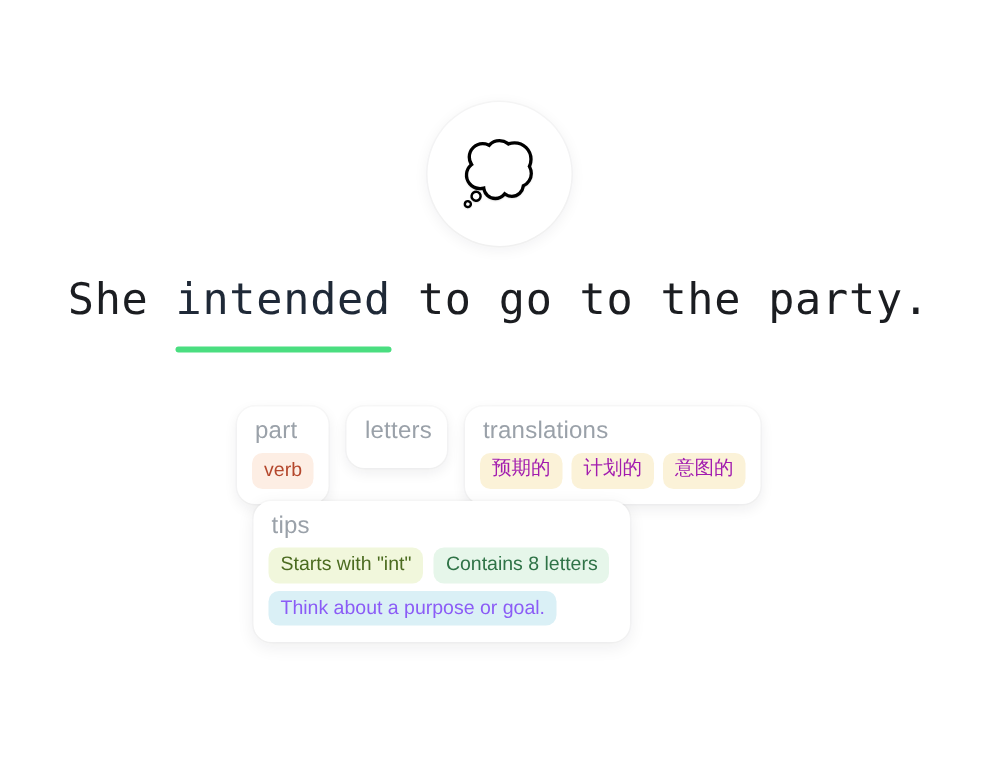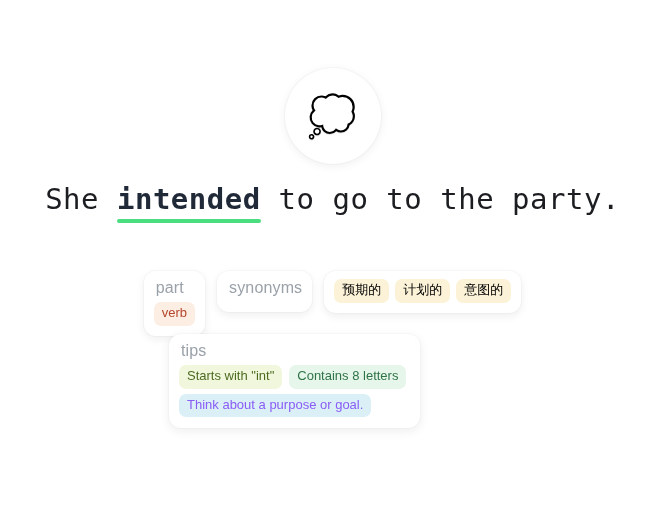--- a/index.html
+++ b/index.html
@@ -57,25 +57,25 @@
     font-size: 29px;
     letter-spacing: 0.5px;
     color: #1b1d21;
     white-space: nowrap;
   }
   .sentence .pre,
   .sentence .post {
     font-weight: 400;
   }
   .target {
-    font-weight: 700;
+    font-weight: 400;
     color: #1f2937;
     display: inline-block;
     position: relative;
-    padding-bottom: 3px;
+    padding-bottom: 15px;
   }
   .target::after {
     content: "";
     position: absolute;
     left: 0;
     right: 0;
     bottom: -4px;
     height: 4px;
     border-radius: 2px;
     background: #4ade80;
@@ -114,21 +114,21 @@
   }
   .chip {
     border-radius: 7px;
     padding: 4px 8px 5px 8px;
     font-size: 13px;
     line-height: 1.15;
     white-space: nowrap;
   }
   .chip-pos    { background: #fdeee4; color: #b4472c; text-align: right; }
   .chip-syn    { background: #fdf3dc; color: #9a6322; }
-  .chip-trans  { background: #fbf2d8; color: #000000; font-family: "DejaVu Sans", sans-serif; }
+  .chip-trans  { background: #fbf2d8; color: #a21caf; font-family: "DejaVu Sans", sans-serif; }
 
   
   .tips-wrap {
     position: absolute;
     top: 334px;
     left: 0;
     width: 589px;
     display: flex;
     justify-content: center;
   }
@@ -170,23 +170,24 @@
 </div>
 
 <div class="meta-row" id="meta-row">
     <div class="card">
       <div class="card-label">part</div>
       <div class="chip-row">
         <span class="chip chip-pos">verb</span>
       </div>
     </div>
     <div class="card">
-      <div class="card-label">synonyms</div>
+      <div class="card-label">letters</div>
     </div>
     <div class="card">
+      <div class="card-label">translations</div>
       <div class="chip-row">
         <span class="chip chip-trans">预期的</span>
         <span class="chip chip-trans">计划的</span>
         <span class="chip chip-trans">意图的</span>
       </div>
     </div>
   </div>
 
 <div class="tips-wrap">
   <div class="tips-card">

